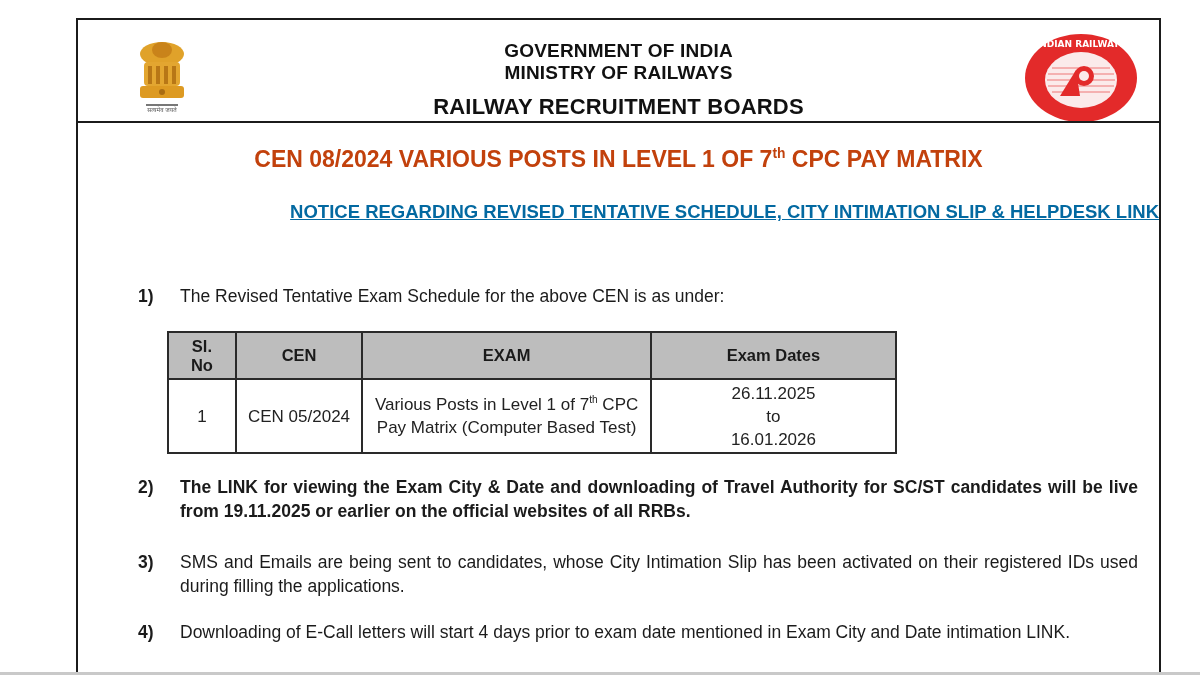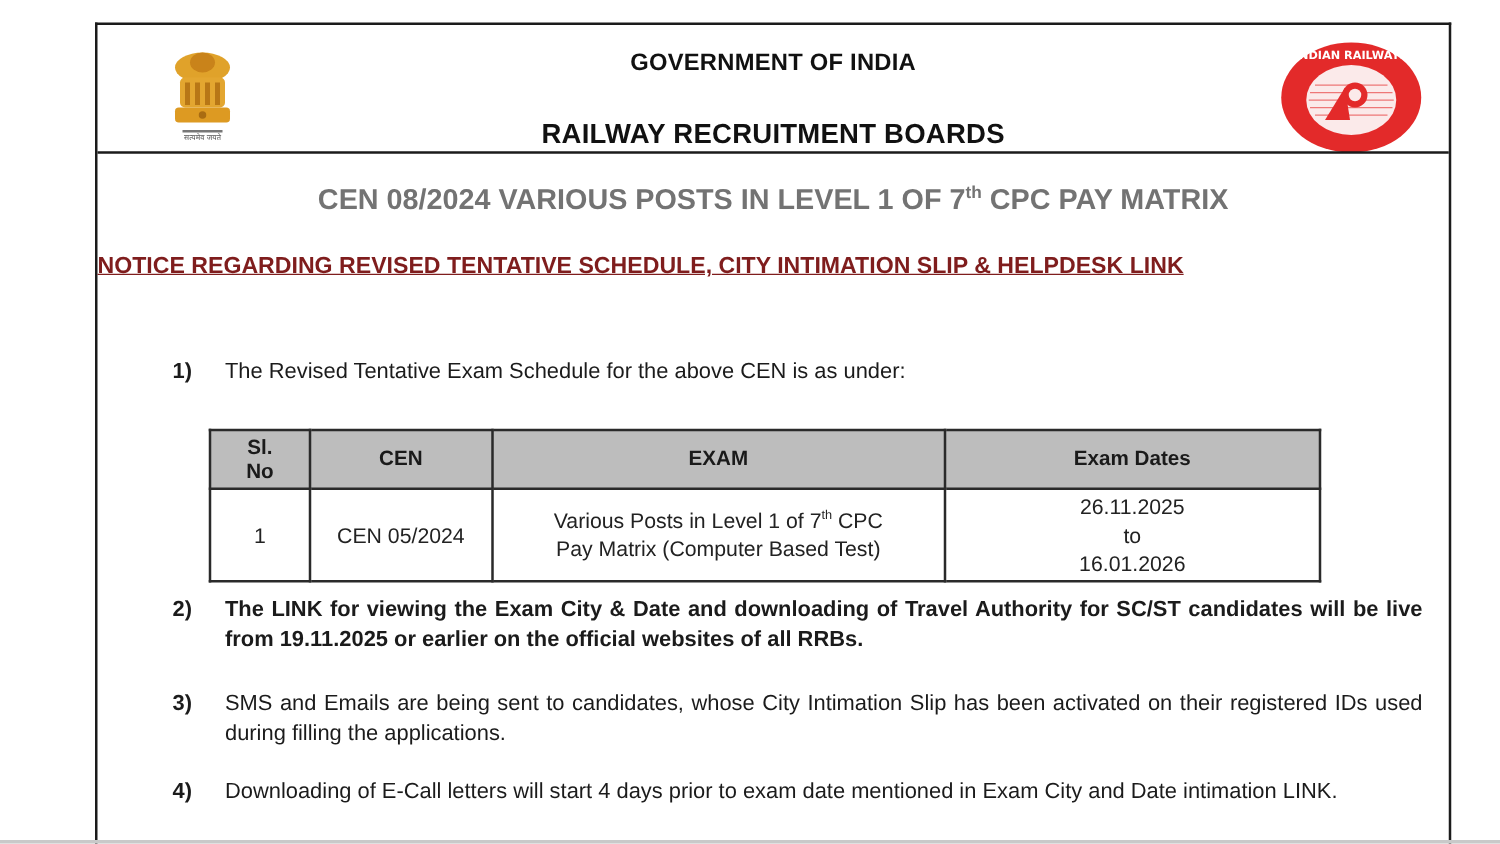--- a/index.html
+++ b/index.html
@@ -13,37 +13,36 @@
     border-left:2px solid #1b1b1b; border-right:2px solid #1b1b1b; border-top:2px solid #1b1b1b;
     box-sizing:border-box;
   }
   .header-divider { position:absolute; left:0; right:0; top:101px; border-top:2px solid #1b1b1b; }
   .emblem { position:absolute; left:48px; top:16px; width:72px; height:78px; }
   .ir-logo { position:absolute; left:944px; top:10px; width:118px; height:96px; }
   .hdr { position:absolute; left:0; right:0; text-align:center; font-weight:bold; letter-spacing:0.2px; color:#111; }
   .hdr1 { top:20px; font-size:19px; }
   .hdr2 { top:42px; font-size:19px; }
   .hdr3 { top:74px; font-size:22px; }
-  .title { position:absolute; left:0; right:0; top:126px; text-align:center; font-weight:bold; font-size:23px; color:#737373; }
-  .notice { position:absolute; left:0; right:0; text-align:left; font-weight:bold; font-size:18.5px; text-decoration:underline; color:#7f1d1d; }
+  .title { position:absolute; left:0; right:0; top:126px; text-align:center; font-weight:bold; font-size:23px; color:#c2410c; }
+  .notice { position:absolute; left:0; right:0; text-align:right; font-weight:bold; font-size:18.5px; text-decoration:underline; color:#0369a1; }
   .notice1 { top:181px; }
   .notice2 { top:209px; }
   sup { font-size:0.6em; line-height:0; vertical-align:super; }
   .item { position:absolute; left:60px; width:1000px; font-size:17.5px; line-height:24px; color:#1b1b1b; }
   .item .num { position:absolute; left:0; top:0; font-weight:bold; }
   .item .txt { position:absolute; left:42px; right:0; top:0; text-align:justify; }
   .item.bold .txt { font-weight:bold; }
   .i1 { top:264px; }
   .i2 { top:455px; }
   .i3 { top:530px; }
   .i4 { top:600px; }
   table.sched {
-    position:absolute; left:89px; top:311px; width:890px; border-collapse:collapse;
+    position:absolute; left:89px; top:311px; width:730px; border-collapse:collapse;
     font-size:17px;
-    margin-top:12px;
   }
   table.sched th, table.sched td { border:2px solid #2a2a2a; text-align:center; vertical-align:middle; padding:0 6px; }
   table.sched th { background:#bdbdbd; font-weight:bold; height:45px; line-height:19px; color:#1a1a1a; font-size:16.5px; }
   table.sched td { height:72px; line-height:23px; color:#222; }
   .bottom-bar { position:absolute; left:0; right:0; top:672px; height:3px; background:#c9c9c9; }
 </style>
 </head>
 <body>
 
 <div class="frame">
@@ -56,20 +55,21 @@
     <rect x="30" y="30" width="4" height="18" fill="#b87716"></rect>
     <rect x="38" y="30" width="4" height="18" fill="#b87716"></rect>
     <rect x="46" y="30" width="4" height="18" fill="#b87716"></rect>
     <rect x="14" y="50" width="44" height="12" rx="3" fill="#dd9a22"></rect>
     <circle cx="36" cy="56" r="3" fill="#a96c12"></circle>
     <rect x="20" y="68" width="32" height="2" fill="#777"></rect>
     <text x="36" y="76" font-size="6" text-anchor="middle" fill="#555" font-family="DejaVu Sans, sans-serif">सत्यमेव जयते</text>
   </svg>
 
   <div class="hdr hdr1">GOVERNMENT OF INDIA</div>
+  <div class="hdr hdr2">MINISTRY OF RAILWAYS</div>
   <div class="hdr hdr3">RAILWAY RECRUITMENT BOARDS</div>
 
   <svg class="ir-logo" viewBox="0 0 118 96">
     <ellipse cx="59" cy="48" rx="56" ry="44" fill="#e32a2a"></ellipse>
     <ellipse cx="59" cy="50" rx="36" ry="28" fill="#fbeaea"></ellipse>
     <g stroke="#e77" stroke-width="1">
       <line x1="30" y1="38" x2="88" y2="38"></line>
         <line x1="26" y1="44" x2="92" y2="44"></line>
       <line x1="25" y1="50" x2="93" y2="50"></line>
         <line x1="26" y1="56" x2="92" y2="56"></line>

